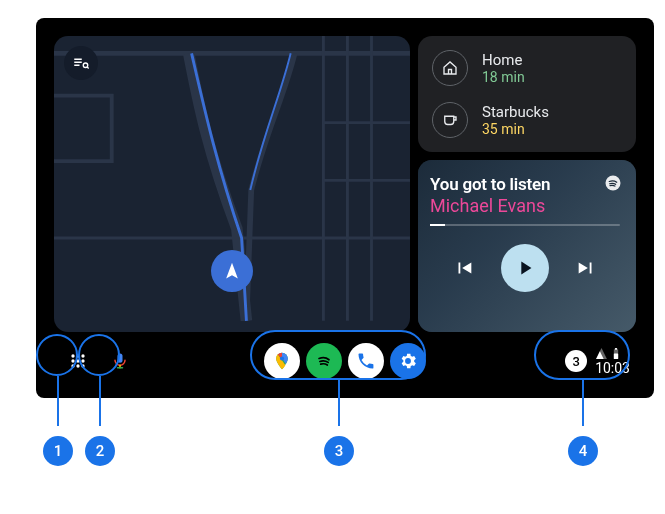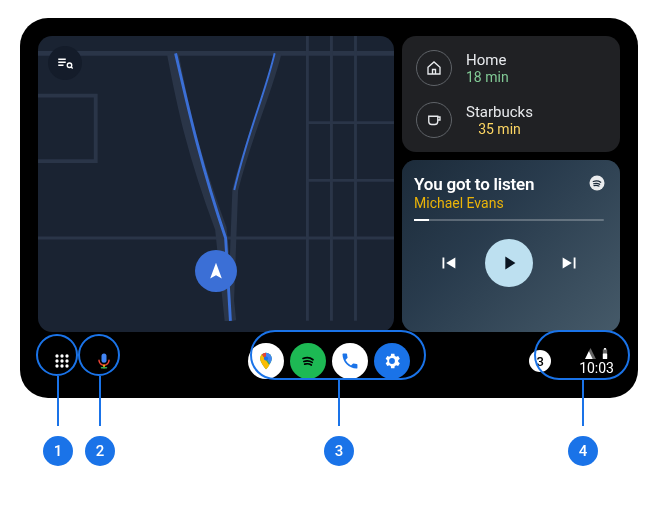--- a/index.html
+++ b/index.html
@@ -5,26 +5,26 @@
   * { box-sizing: border-box; margin: 0; padding: 0; }
   body {
     font-family: 'Roboto', -apple-system, BlinkMacSystemFont, sans-serif;
     background: #fff;
     width: 665px;
     height: 514px;
     position: relative;
   }
   .device-frame {
     position: absolute;
-    left: 20px;
+    left: 36px;
     top: 18px;
     width: 618px;
     height: 380px;
     background: #000;
-    border-radius: 28px;
+    border-radius: 8px;
     padding: 10px;
   }
   .screen {
     width: 100%;
     height: 100%;
     background: #000;
     border-radius: 18px;
     position: relative;
     overflow: hidden;
   }
@@ -97,40 +97,40 @@
     border-radius: 50%;
     border: 1px solid #5f6368;
     display: flex;
     align-items: center;
     justify-content: center;
     color: #e8eaed;
     flex-shrink: 0;
   }
   .dest-text { display: flex; flex-direction: column; }
   .dest-name { color: #e8eaed; font-size: 15px; font-weight: 400; }
-  .dest-time { font-size: 14px; font-weight: 400; text-align: center; }
+  .dest-time { font-size: 14px; font-weight: 400; }
   .time-green { color: #81c995; }
   .time-yellow { color: #fdd663; }
   .media-card {
     flex: 1;
     background: #1c2b3a;
     border-radius: 14px;
     padding: 14px 16px 10px 12px;
     position: relative;
     overflow: hidden;
   }
   .media-bg {
     position: absolute;
     inset: 0;
     background: linear-gradient(135deg, #1c2b3a 0%, #2a3d4f 40%, #4a5f6e 100%);
     opacity: 0.9;
   }
   .media-content { position: relative; z-index: 1; }
   .media-title { color: #fff; font-size: 17px; font-weight: 600; letter-spacing: -0.2px; }
-  .media-artist { color: #eab308; font-size: 14px; margin-top: 1px; }
+  .media-artist { color: #ec4899; font-size: 18px; margin-top: 1px; }
   .media-progress {
     margin-top: 8px;
     height: 2px;
     background: rgba(255,255,255,0.25);
     border-radius: 1px;
     position: relative;
   }
   .media-progress-fill {
     position: absolute;
     left: 0; top: 0;
@@ -196,21 +196,21 @@
     height: 22px;
     min-width: 22px;
     border-radius: 11px;
     display: flex;
     align-items: center;
     justify-content: center;
     font-size: 13px;
     font-weight: 500;
     padding: 0 6px;
   }
-  .status-icons { display: flex; flex-direction: column; align-items: center; gap: 0; margin-left: 20px; }
+  .status-icons { display: flex; flex-direction: column; align-items: flex-start; gap: 0; }
   .status-row { display: flex; align-items: center; gap: 4px; color: #fff; }
   .clock { color: #fff; font-size: 14px; font-weight: 400; }
 
   
   .callout-circle {
     position: absolute;
     border: 2px solid #1a73e8;
     border-radius: 999px;
     pointer-events: none;
   }

